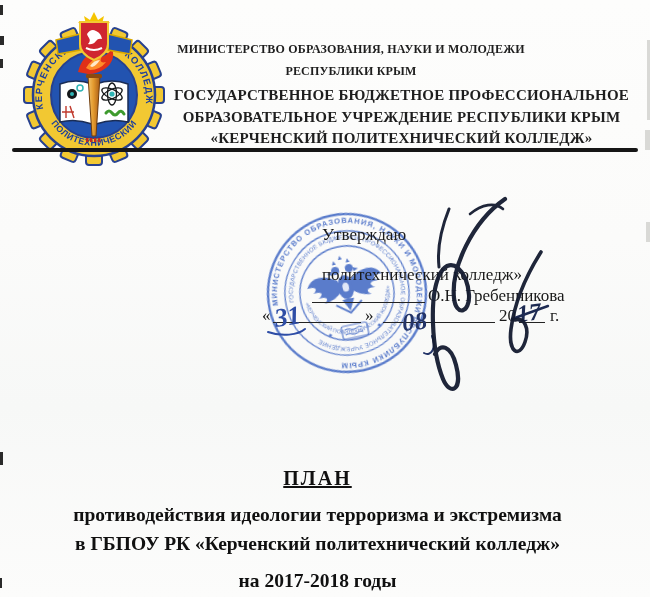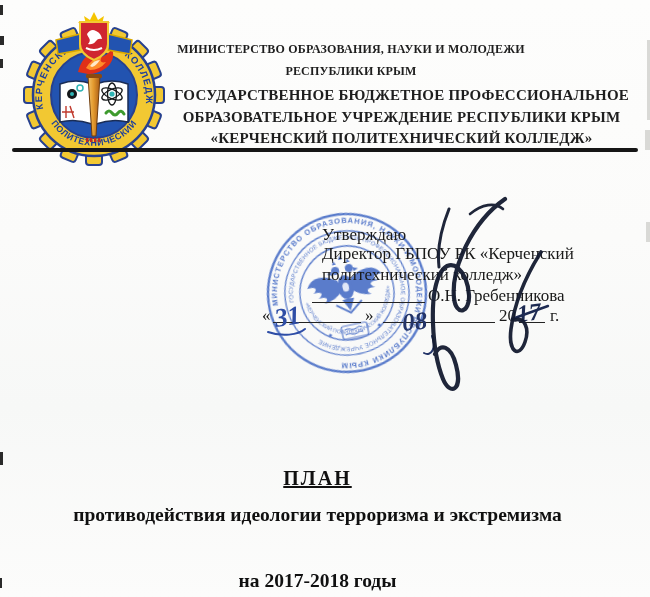--- a/index.html
+++ b/index.html
@@ -211,21 +211,20 @@
       <g>
         <rect x="70" y="116" width="26" height="13" rx="2" fill="none" stroke="#4e72c8" stroke-width="1.2"></rect>
         <path d="M73,120 q3,-2 6,0 q3,2 6,0 q3,-2 6,0 M73,125 q3,-2 6,0 q3,2 6,0 q3,-2 6,0" stroke="#4e72c8" stroke-width="1" fill="none"></path>
         <circle cx="58" cy="122" r="1.6"></circle>
           <circle cx="108" cy="122" r="1.6"></circle>
       </g>
     </g>
   </svg>
 
   <div class="appr-line" style="top:224px;">Утверждаю</div>
-  <div class="appr-line" style="top:243px;">Директор ГБПОУ РК «Керченский</div>
   <div class="appr-line" style="top:264px;">политехнический колледж»</div>
 
   <span class="uline" style="left:312px; top:286px; width:113px;"></span>
   <div class="date-piece" style="left:428px; top:286px;">О.Н. Гребенникова</div>
 
   <div class="date-piece" style="left:262px; top:306px;">«</div>
   <span class="uline" style="left:273px; top:306px; width:88px;"></span>
   <div class="date-piece" style="left:365px; top:306px;">»</div>
   <span class="uline" style="left:383px; top:306px; width:112px;"></span>
   <div class="date-piece" style="left:499px; top:306px;">20</div>
@@ -246,20 +245,21 @@
     <g stroke="#141b30" fill="none" stroke-linecap="round" opacity="0.95">
       <path stroke-width="4.2" d="M505,199 C472,222 451,268 454,298 C456,317 470,313 469,295 C467,270 451,256 441,272 C428,294 432,352 443,379 C450,396 463,391 456,365 C451,345 440,343 435,354"></path>
       <path stroke-width="3.6" d="M541,252 C529,271 515,299 511,329 C508,352 519,359 525,342 C530,328 524,317 515,320"></path>
       <path stroke-width="3" d="M449,209 C441,229 437,249 439,267"></path>
       <path stroke-width="2.6" d="M470,214 C482,204 495,202 503,209"></path>
     </g>
   </svg>
 
   <div class="title-line t1">ПЛАН</div>
   <div class="title-line t2">противодействия идеологии терроризма и экстремизма</div>
+  <div class="title-line t3">в ГБПОУ РК «Керченский политехнический колледж»</div>
   <div class="title-line t4">на 2017-2018 годы</div>
 
   <div class="mark" style="left:0; top:5px; width:3px; height:10px;"></div>
   <div class="mark" style="left:0; top:36px; width:4px; height:9px;"></div>
   <div class="mark" style="left:0; top:59px; width:3px; height:9px;"></div>
   <div class="mark" style="left:0; top:452px; width:3px; height:13px;"></div>
   <div class="mark" style="left:0; top:578px; width:2px; height:10px;"></div>
   <div class="mark-soft" style="left:645px; top:130px; width:5px; height:20px;"></div>
   <div class="mark-soft" style="left:646px; top:222px; width:4px; height:20px;"></div>
   <div class="mark-soft" style="left:647px; top:40px; width:3px; height:80px;"></div>

